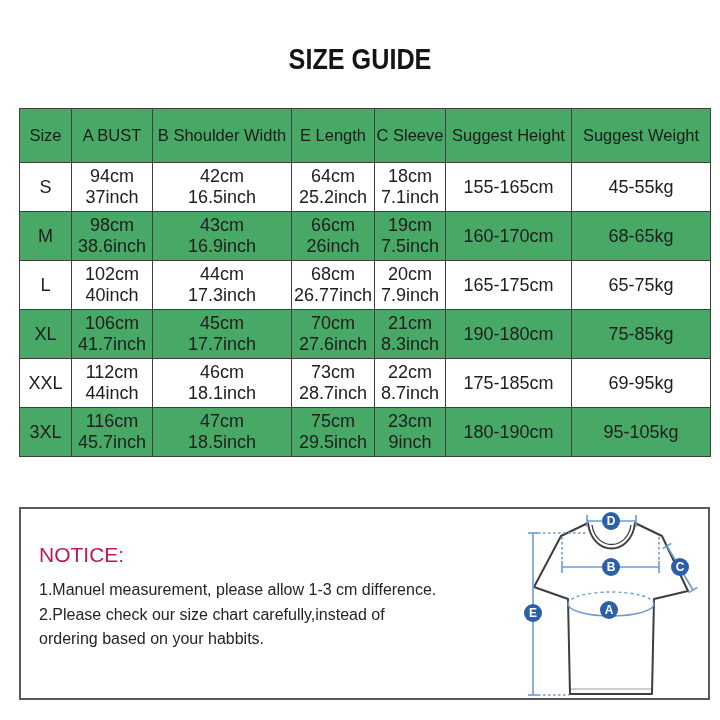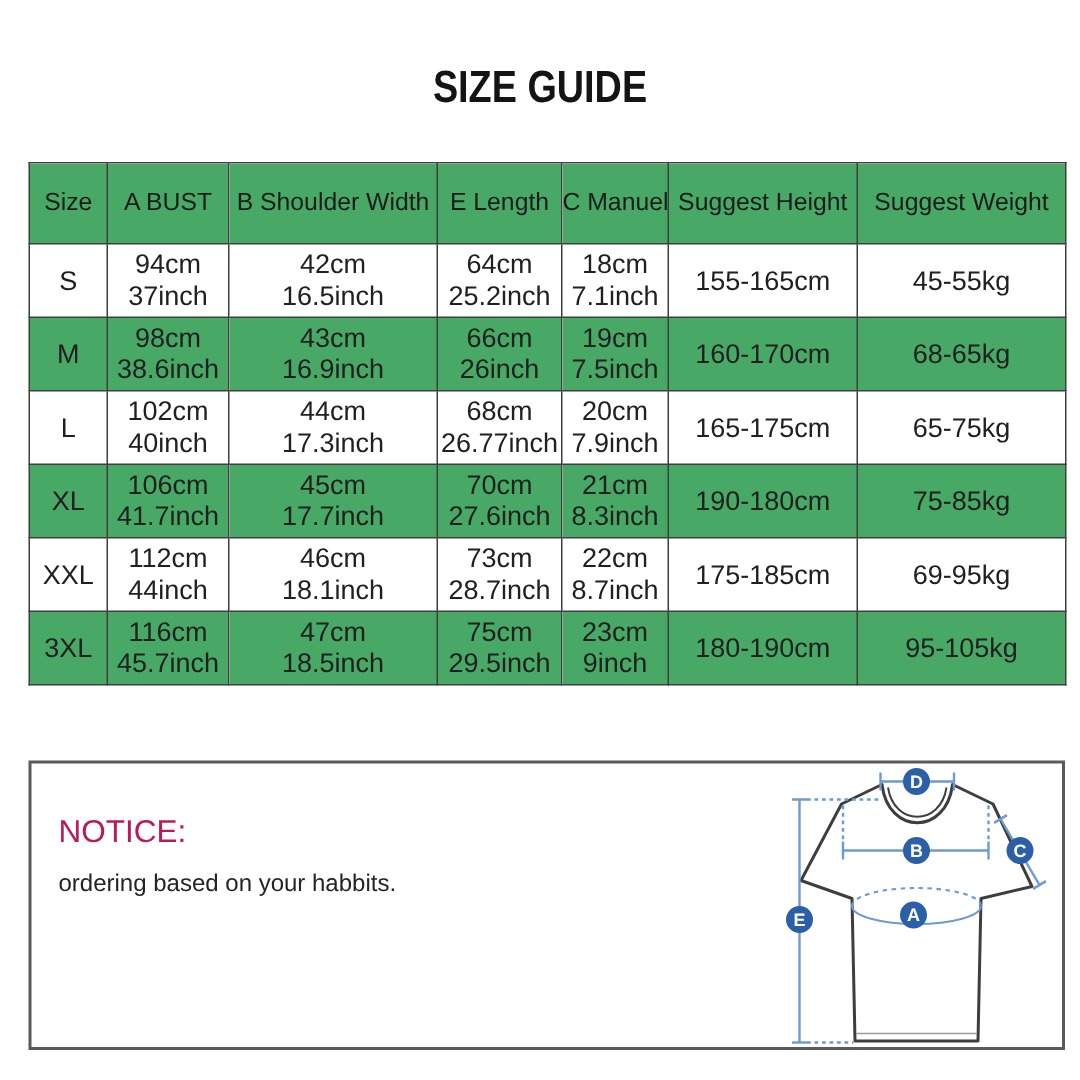--- a/index.html
+++ b/index.html
@@ -52,21 +52,21 @@
       <col style="width:71px">
       <col style="width:126px">
       <col style="width:139px">
   </colgroup>
   <thead>
     <tr>
       <th>Size</th>
       <th>A BUST</th>
       <th>B Shoulder Width</th>
       <th>E Length</th>
-      <th>C Manuel</th>
+      <th>C Sleeve</th>
       <th>Suggest Height</th>
       <th>Suggest Weight</th>
     </tr>
   </thead>
   <tbody>
     <tr>
       <td>S</td>
       <td class="two-line">
           <span>94cm</span>
           <span>37inch</span>
@@ -190,20 +190,22 @@
         </td>
       <td>180-190cm</td>
       <td>95-105kg</td>
     </tr>
   </tbody>
 </table>
 
 <div class="bottom-box">
   <div class="notice">
     <p class="notice-heading">NOTICE:</p>
+    <p class="notice-line">1.Manuel measurement, please allow 1-3 cm difference.</p>
+    <p class="notice-line">2.Please check our size chart carefully,instead of</p>
     <p class="notice-line">ordering based on your habbits.</p>
   </div>
 
   <svg class="tshirt-svg" width="202" height="189" viewBox="0 0 202 189" xmlns="http://www.w3.org/2000/svg">
 
     <path d="M57 27 L84 14 C88 48 127 48 131 14 L158 27 L184 82 L150 90 L148 185 L66 185 L64 90 L30 78 Z" fill="#ffffff" stroke="#3e3e3e" stroke-width="2" stroke-linejoin="round"></path>
     <path d="M88 16 C92 42 123 42 127 16" fill="none" stroke="#3e3e3e" stroke-width="1.3"></path>
     <line x1="67" y1="180" x2="147" y2="180" stroke="#3e3e3e" stroke-width="1" opacity="0.5"></line>
 
     <g stroke="#6b9bd2" stroke-width="1.6">

